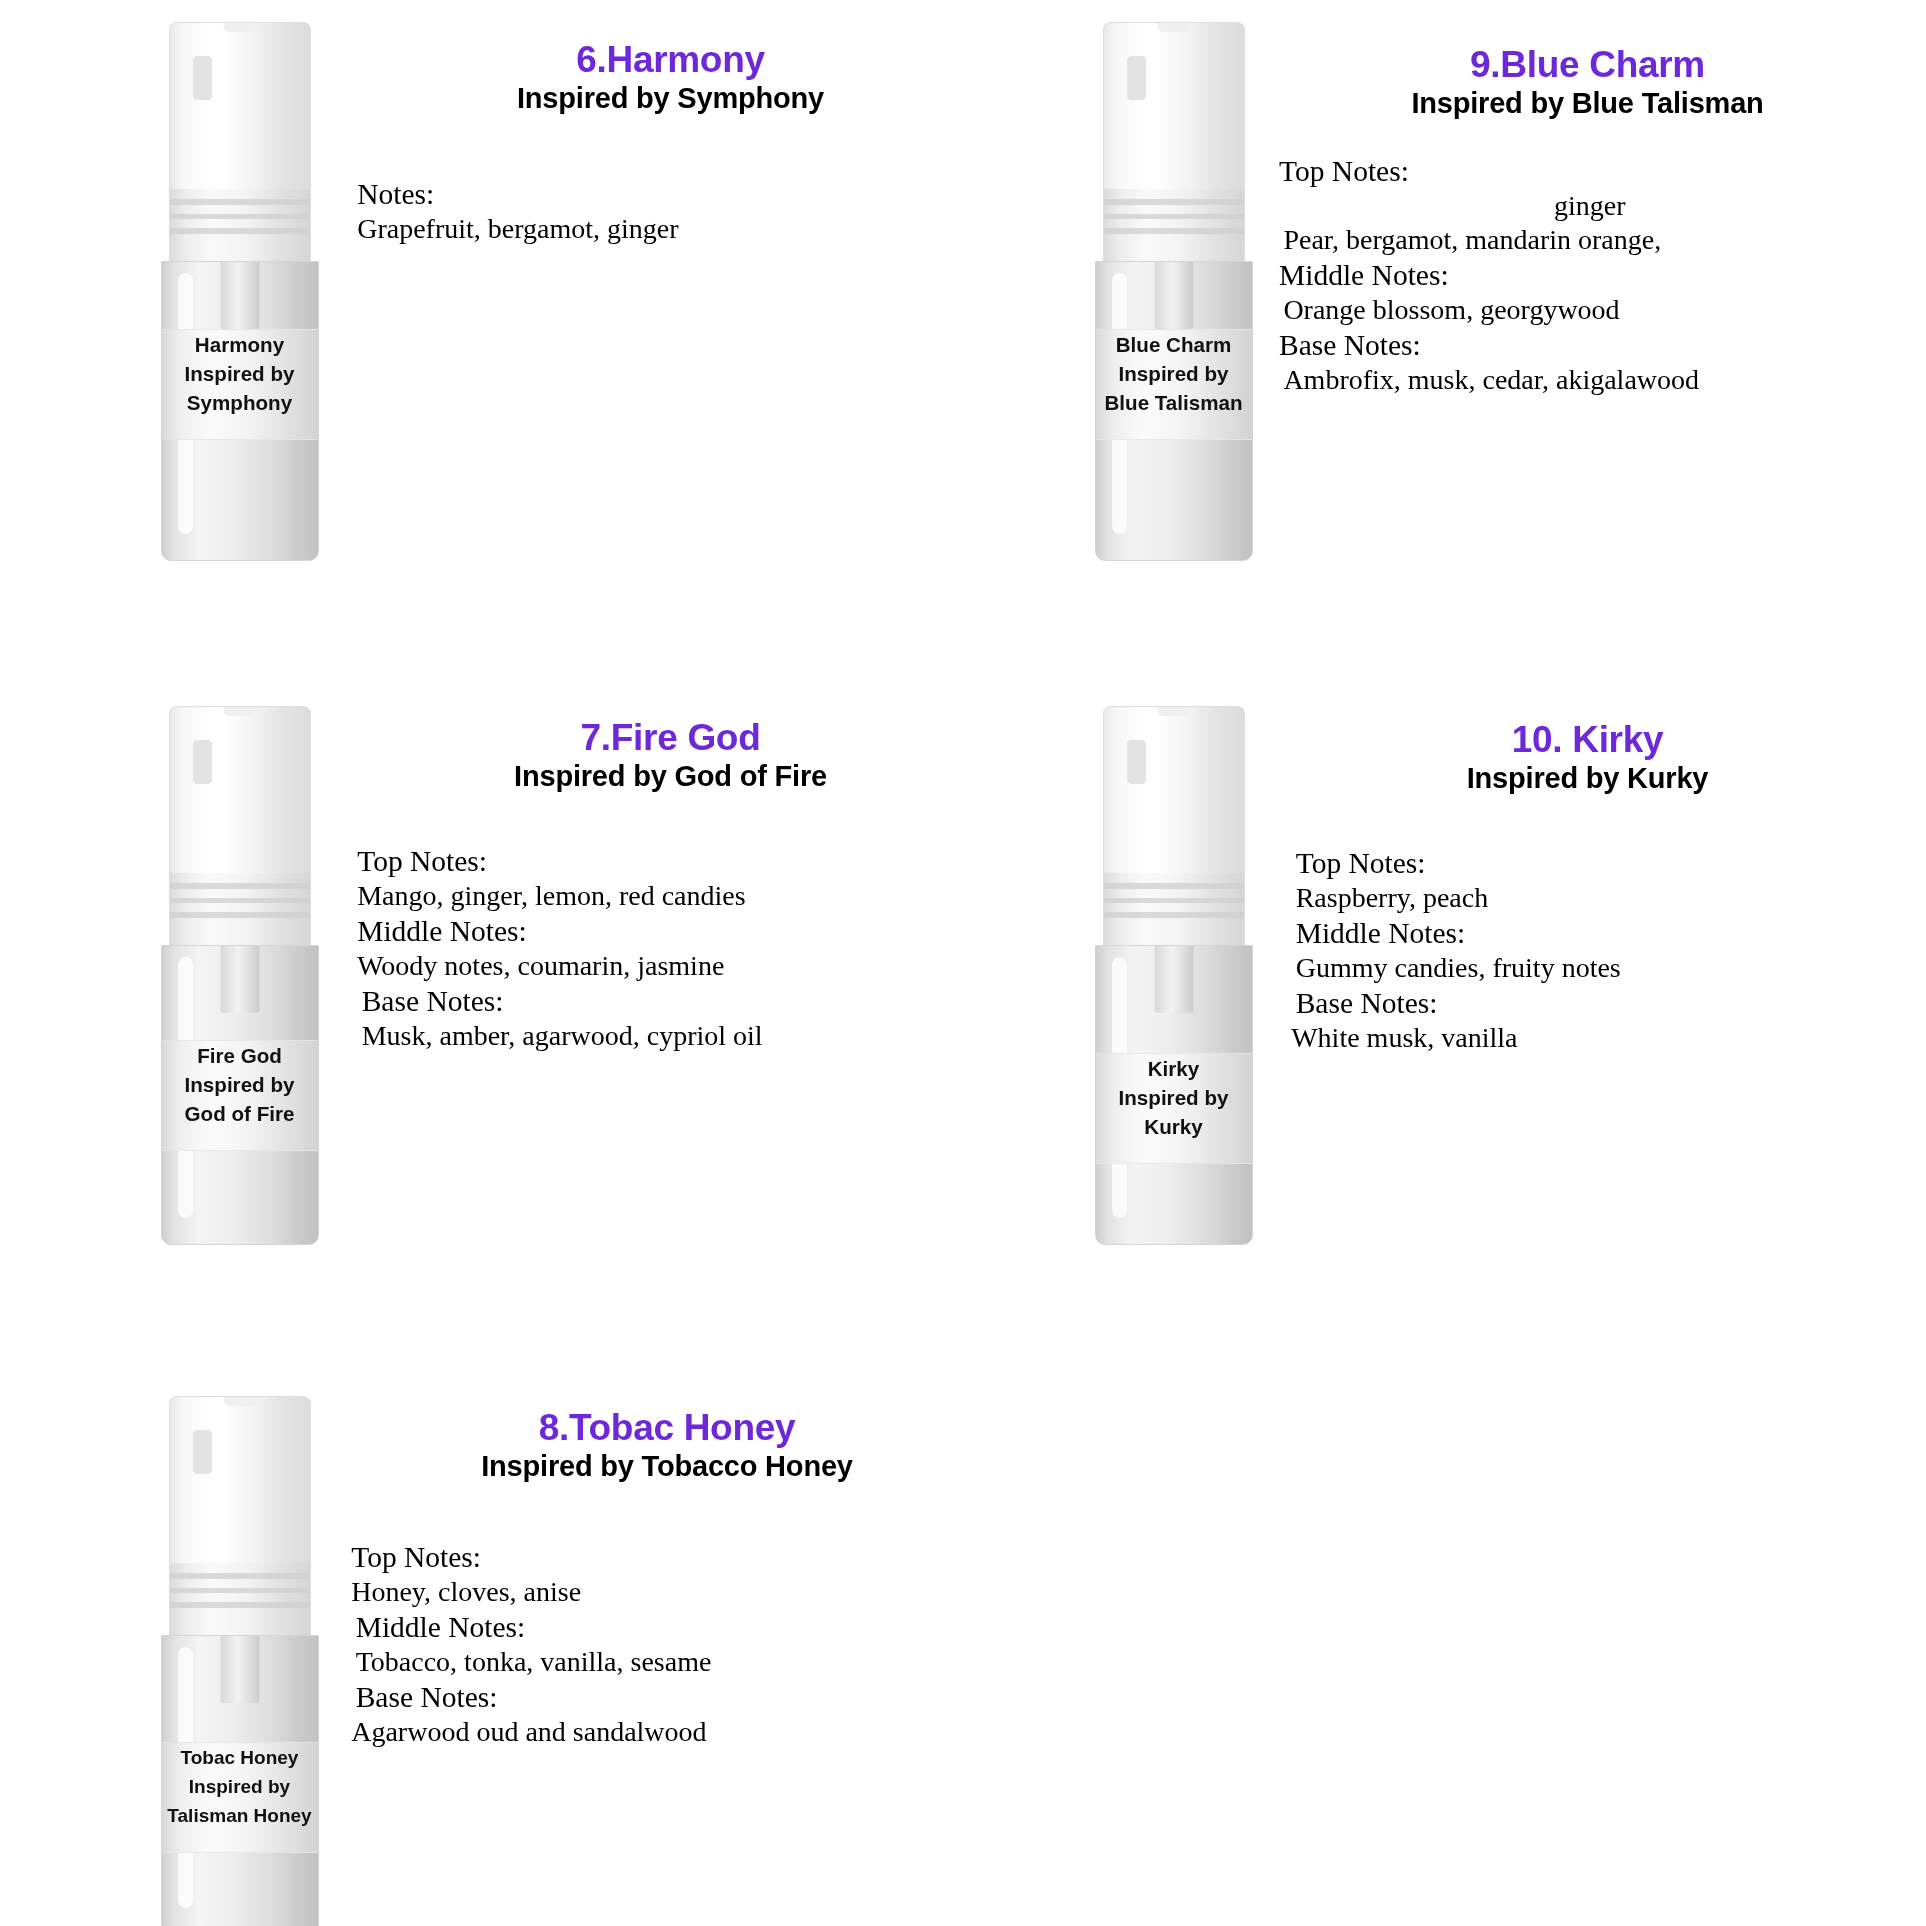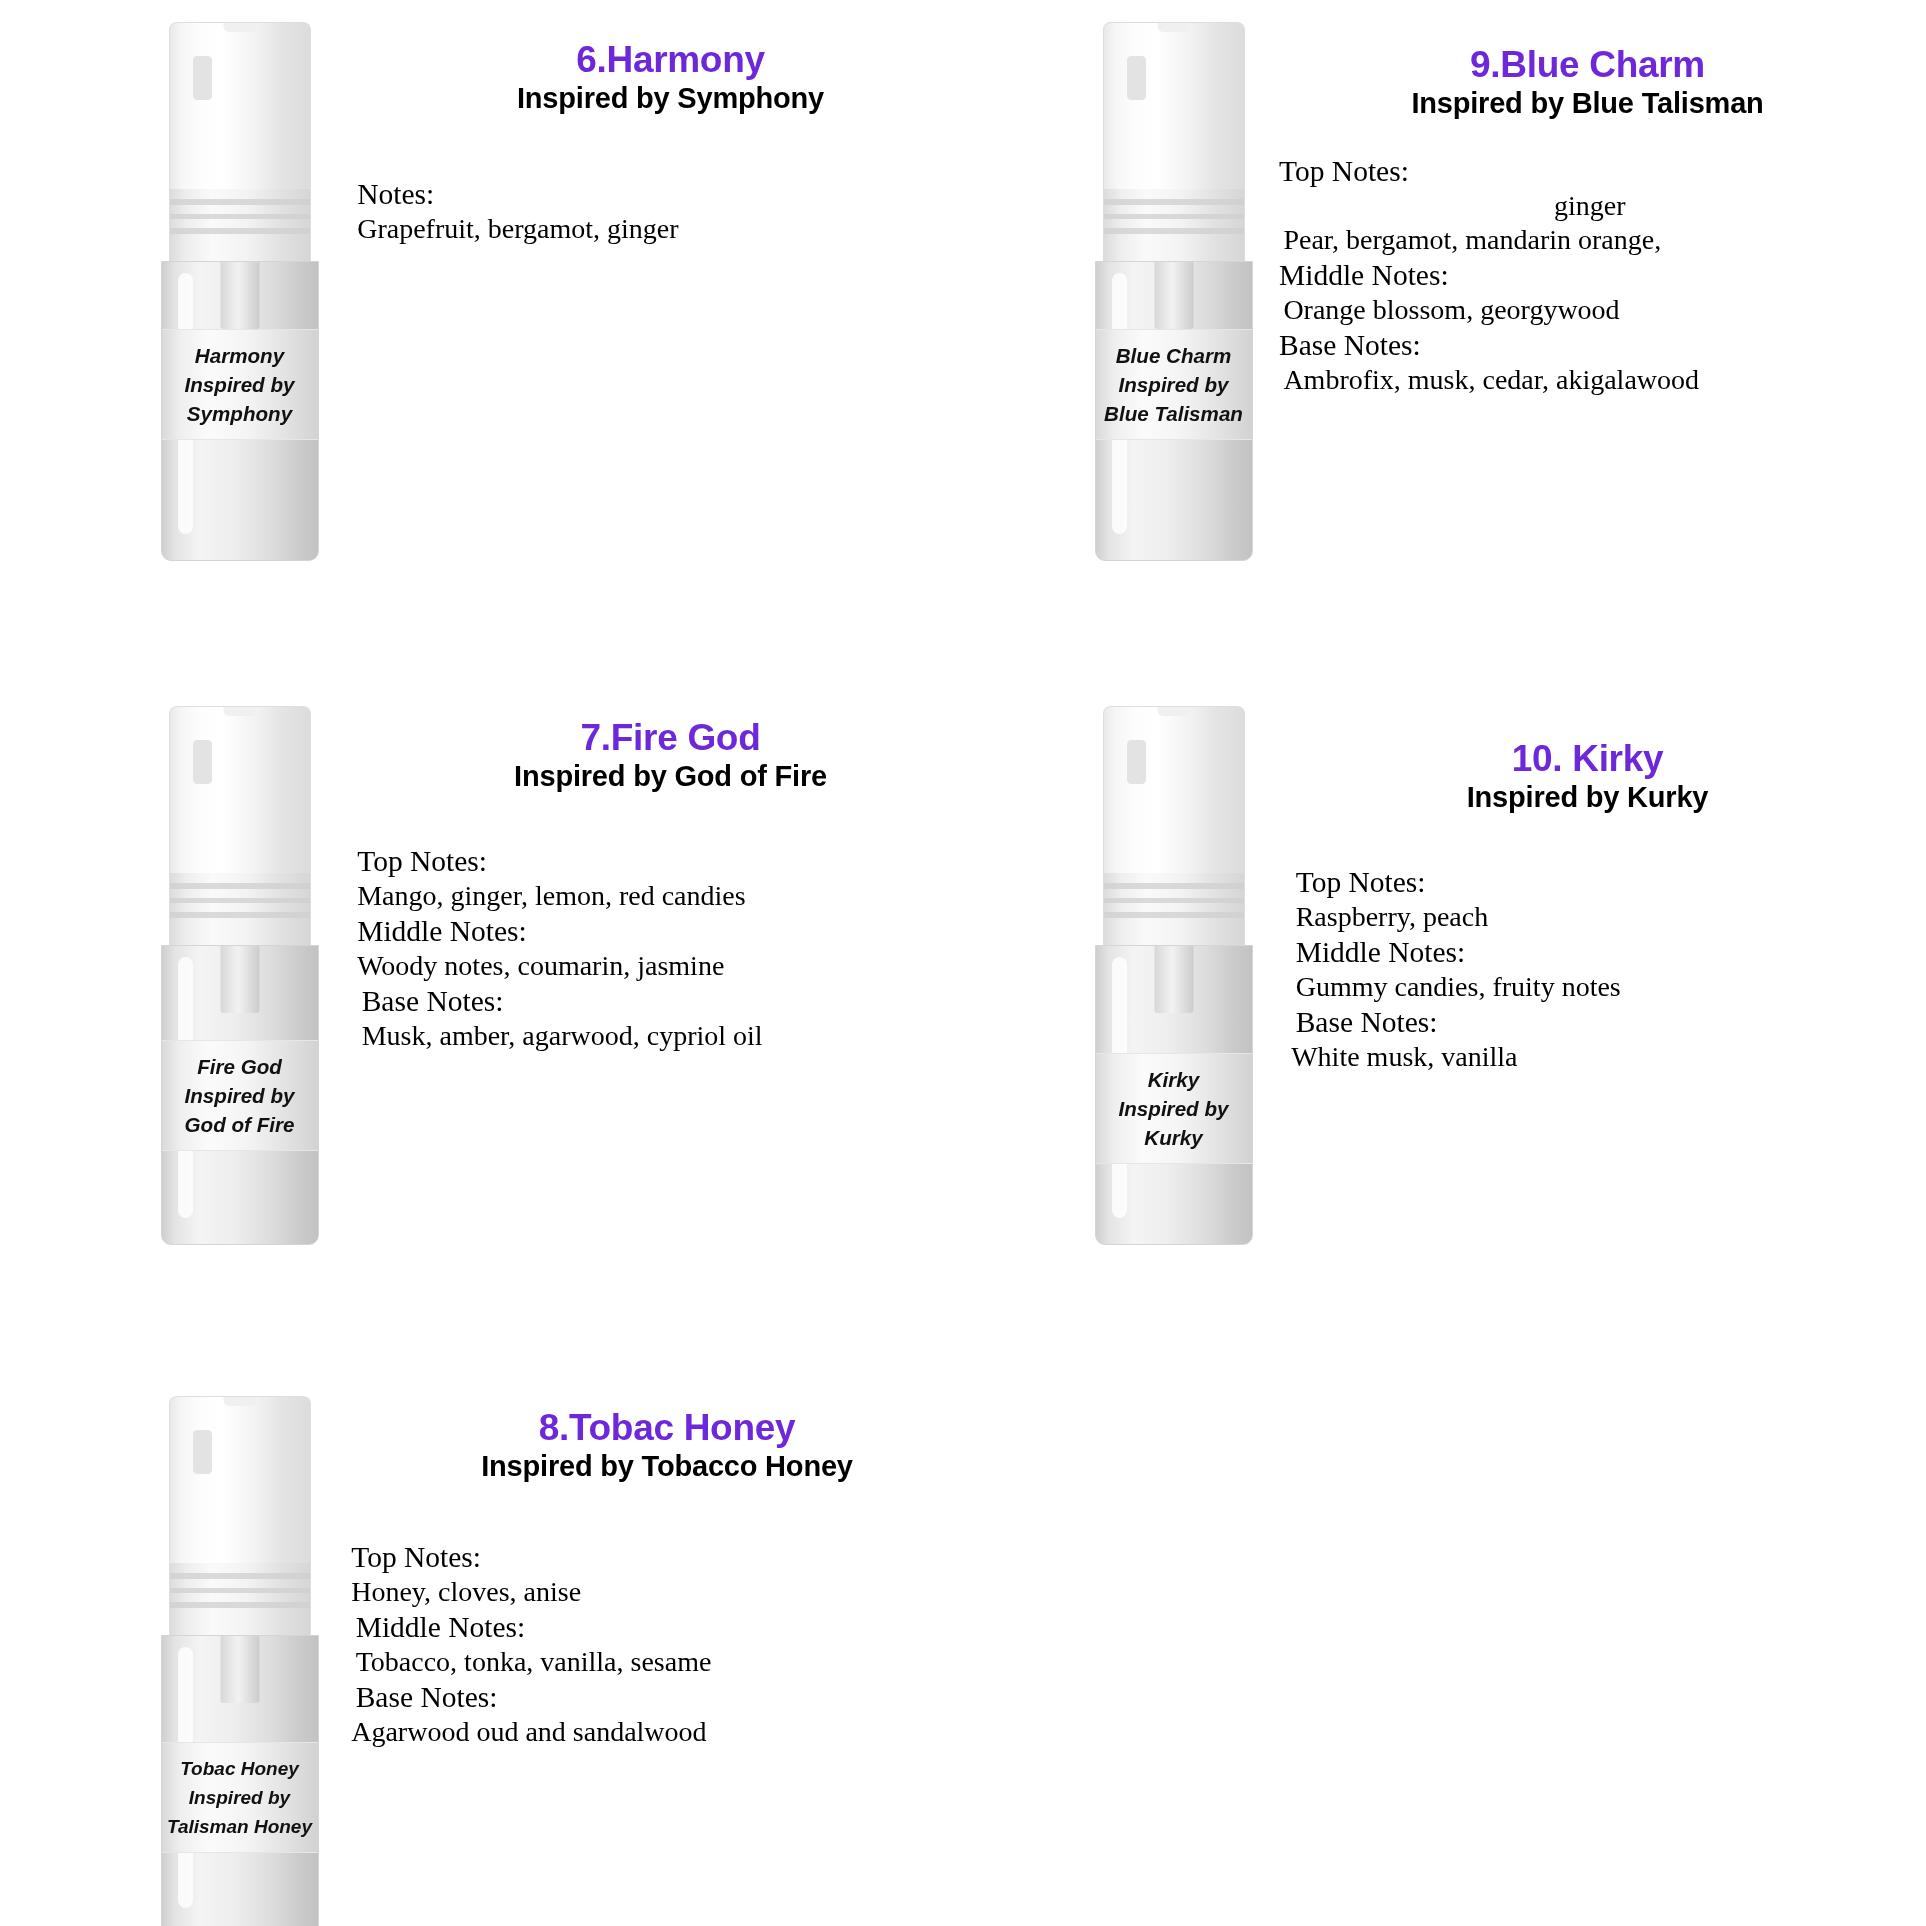--- a/index.html
+++ b/index.html
@@ -140,24 +140,23 @@
         #efefef 12%,
         #fbfbfb 30%,
         #f4f4f4 55%,
         #e2e2e2 80%,
         #d2d2d2 100%);
     border-top: 0.6px solid #e6e6e6;
     border-bottom: 0.6px solid #e6e6e6;
     display: flex;
     flex-direction: column;
     align-items: center;
-    justify-content: center;
+    justify-content: flex-start;
     box-sizing: border-box;
     overflow: hidden;
-    font-style: italic;
   }
   .label-line {
     font-family: "Liberation Sans", sans-serif;
     font-weight: bold;
     font-size: 20.6px;
     line-height: 29px;
     color: #111111;
     white-space: nowrap;
     text-align: center;
   }
@@ -327,21 +326,21 @@
         <div class="inner-tube"></div>
         <div class="body-gloss"></div>
         <div class="label" style="top:107px;">
           <div class="label-line">Kirky</div>
           <div class="label-line">Inspired by</div>
           <div class="label-line">Kurky</div>
         </div>
       </div>
     </div>
 
-    <div class="info" style="left:189px; top:32px; width:617px;">
+    <div class="info" style="left:189px; top:13px; width:617px;">
       <div class="title">10. Kirky</div>
       <div class="subtitle">Inspired by Kurky</div>
       <div class="notes" style="margin-top:50px;">
         <div class="note-head indent-2">Top Notes:</div>
         <div class="note-val indent-2">Raspberry, peach</div>
         <div class="note-head indent-2">Middle Notes:</div>
         <div class="note-val indent-2">Gummy candies, fruity notes</div>
         <div class="note-head indent-2">Base Notes:</div>
         <div class="note-val indent-1">White musk, vanilla</div>
       </div>

